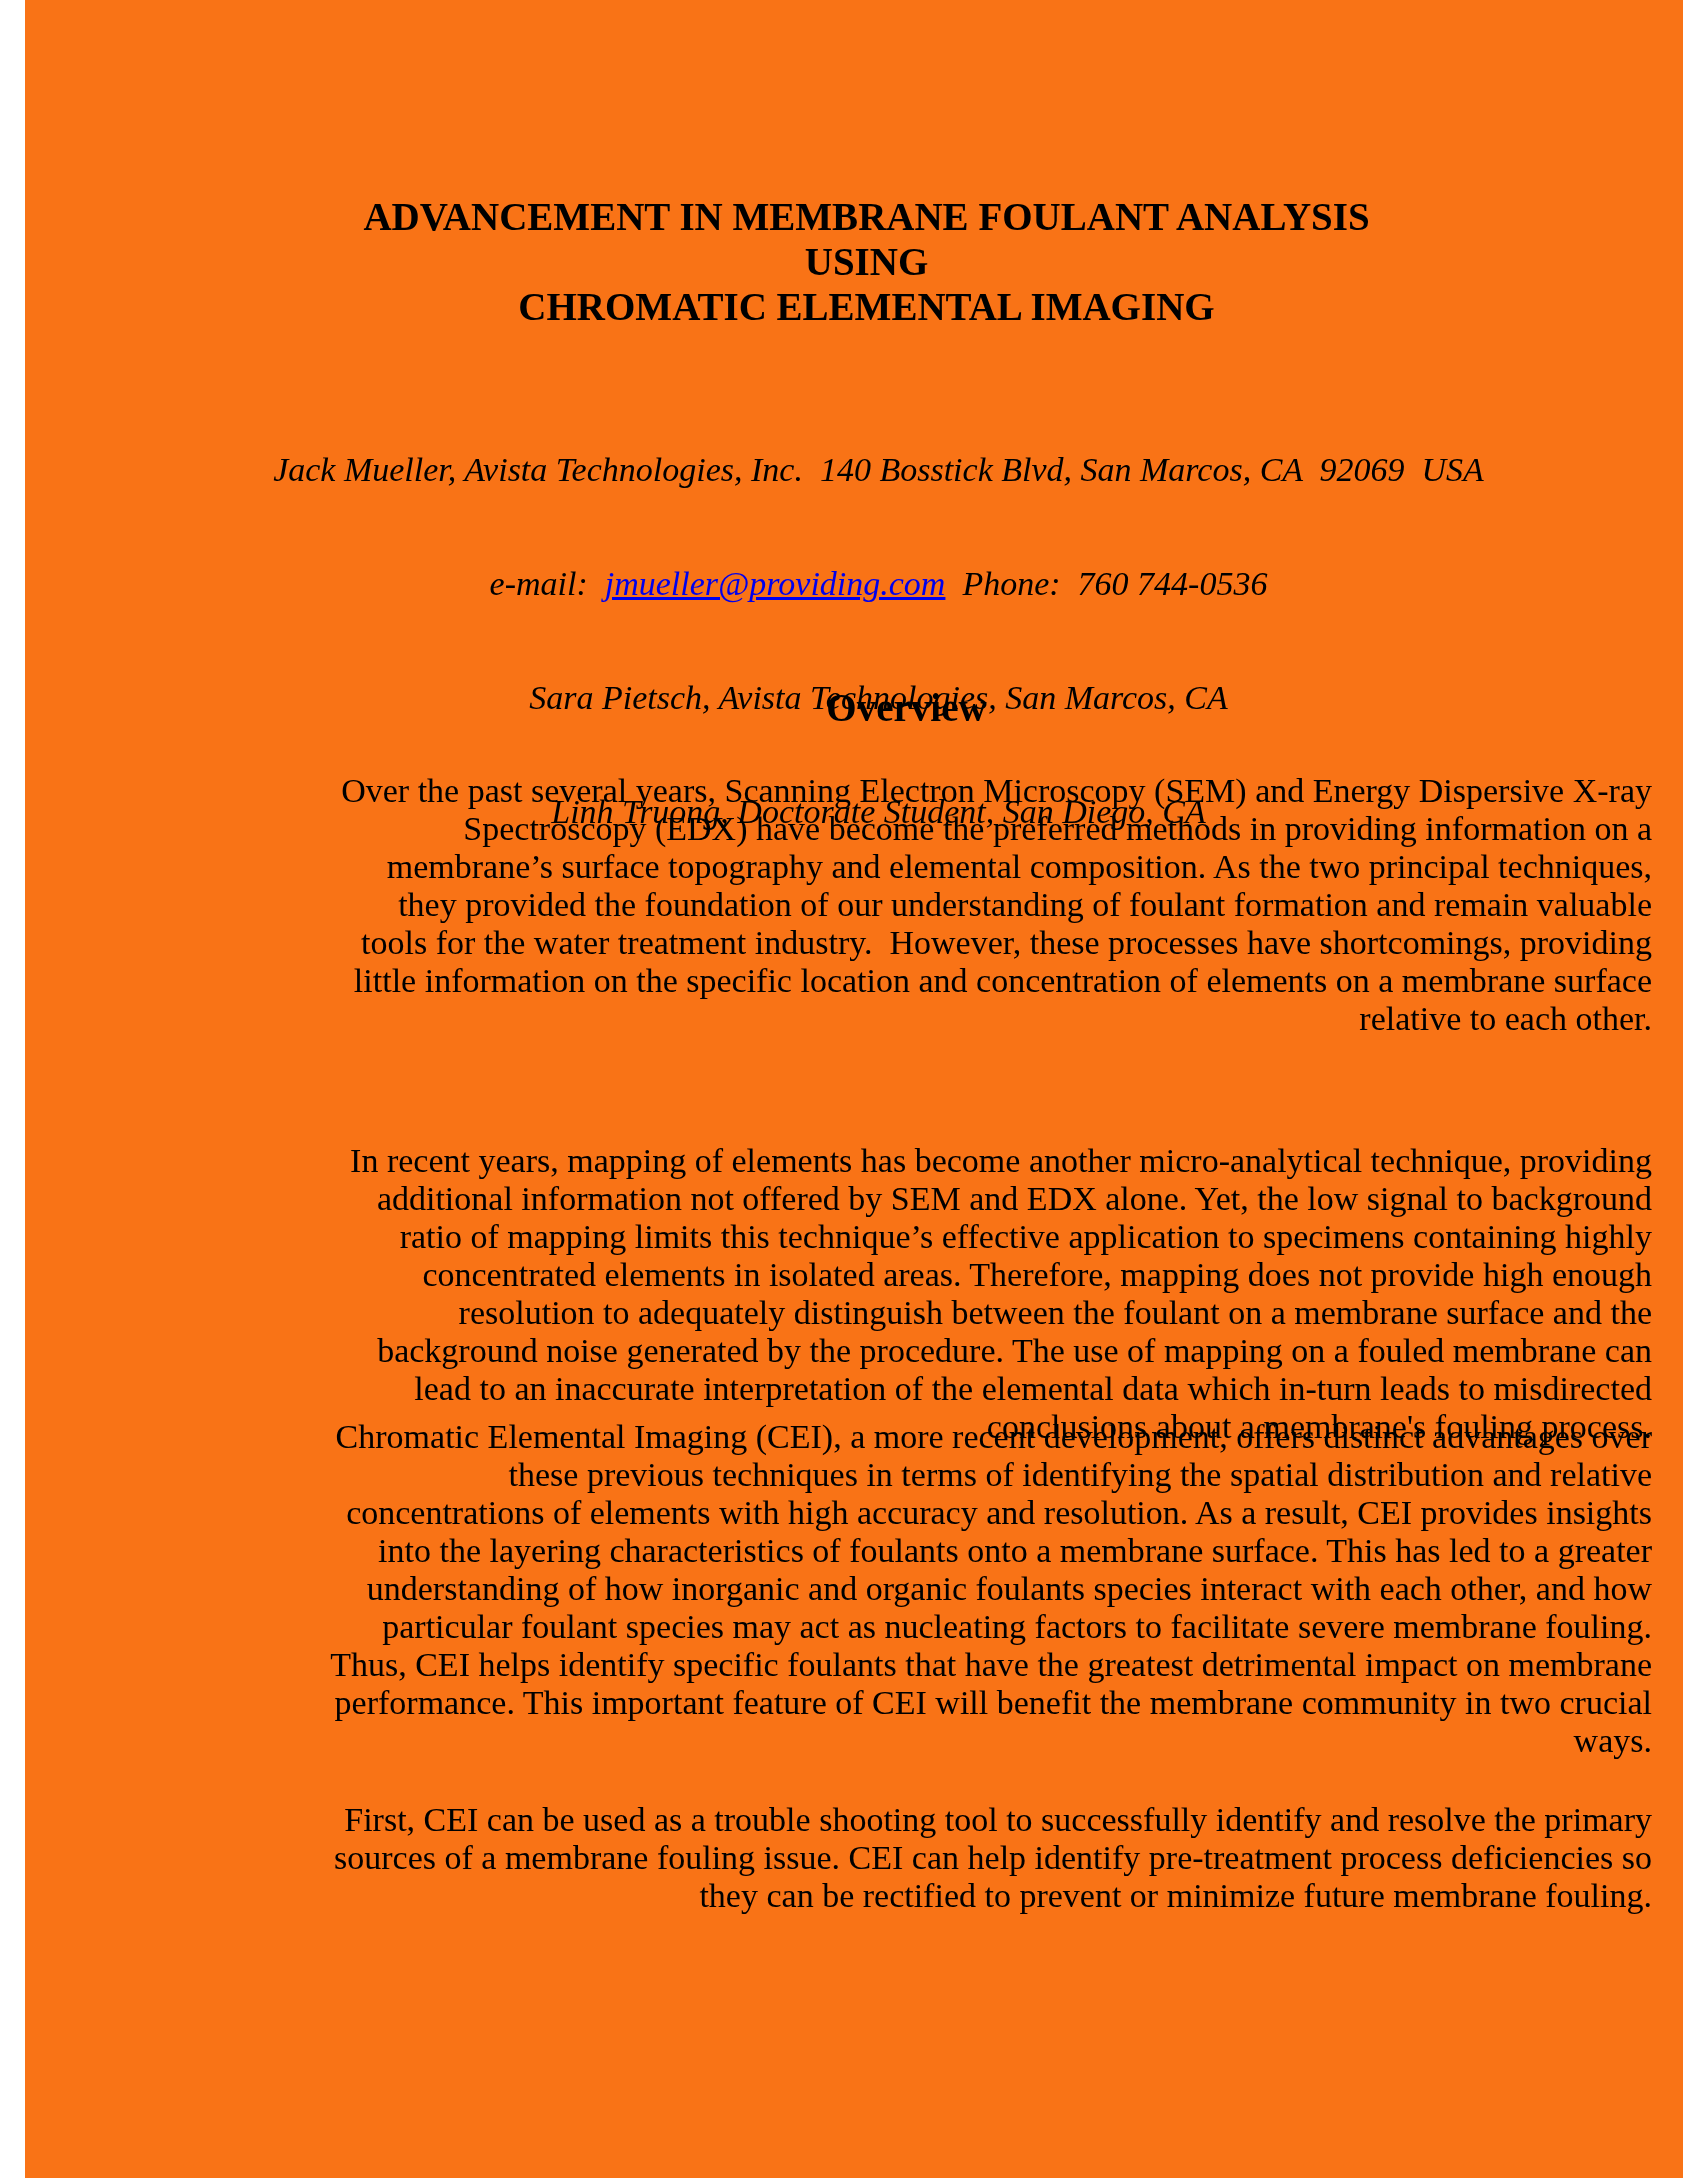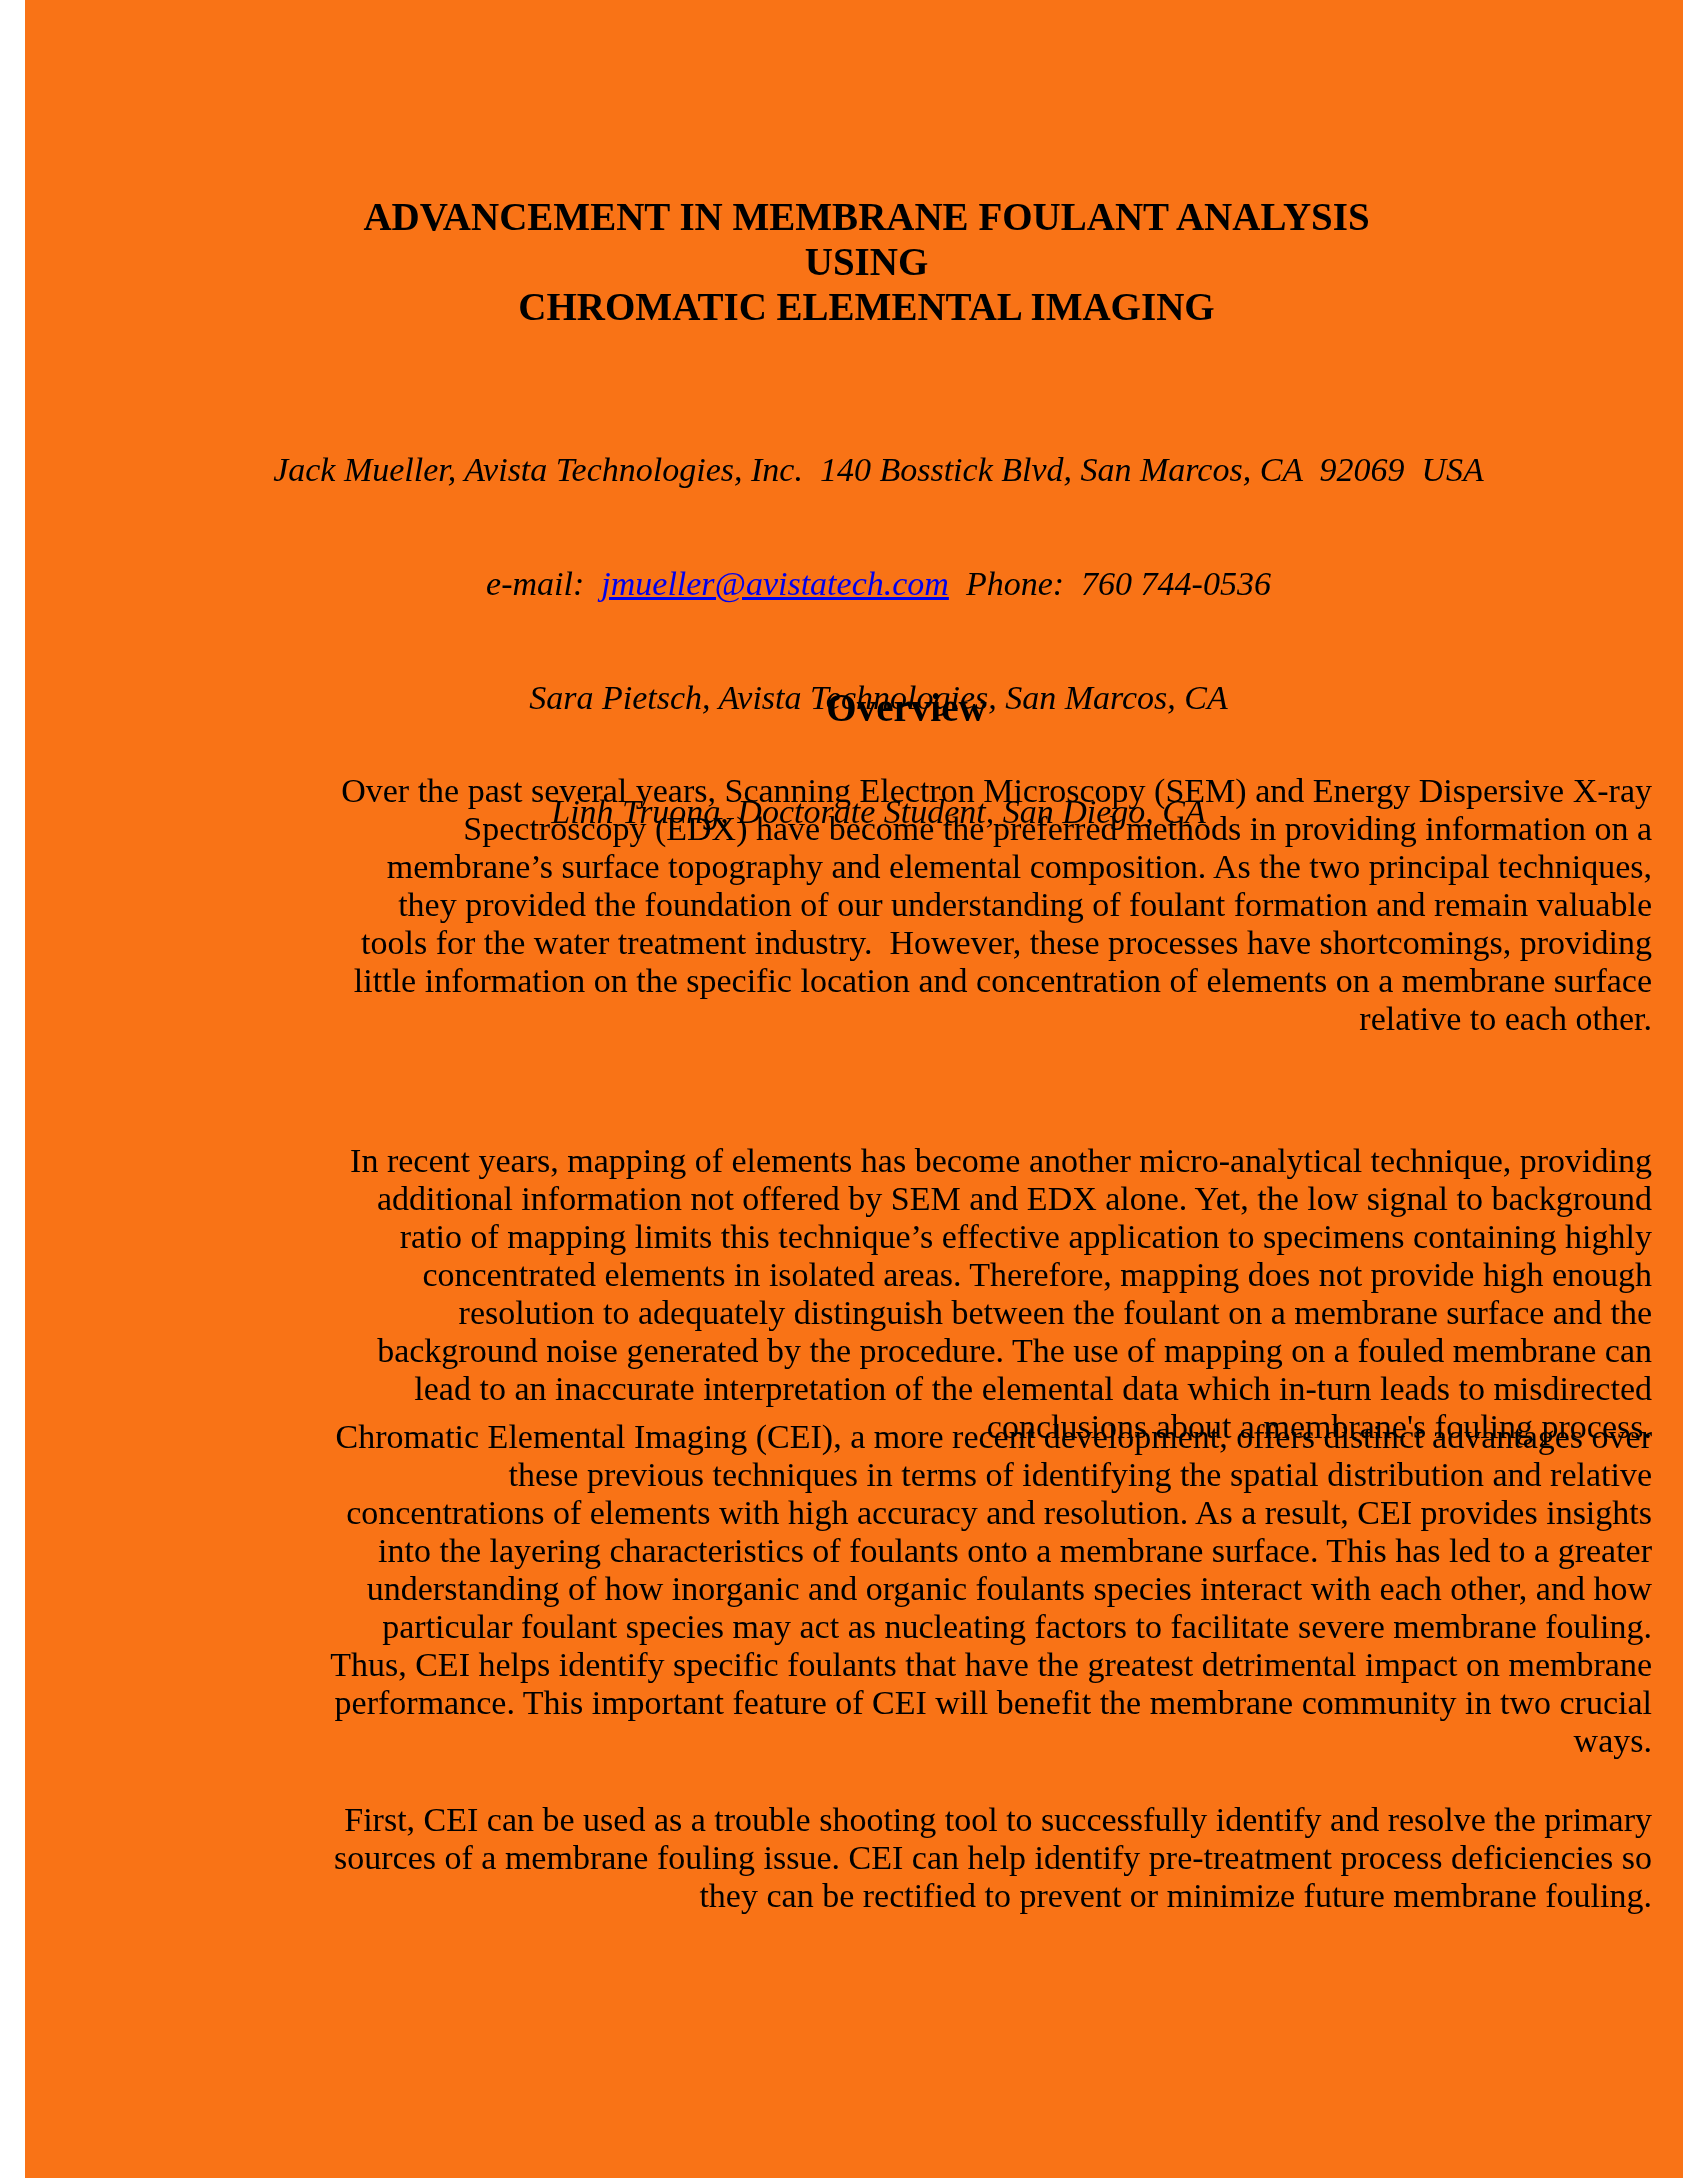--- a/index.html
+++ b/index.html
@@ -77,21 +77,21 @@
 <body>
 
 <div class="page">
 
   <div class="title">ADVANCEMENT IN MEMBRANE FOULANT ANALYSIS
 USING
 CHROMATIC ELEMENTAL IMAGING</div>
 
   <div class="byline">
     <div class="line">Jack Mueller, Avista Technologies, Inc.  140 Bosstick Blvd, San Marcos, CA  92069  USA</div>
-    <div class="line"><span>e-mail:  </span><a class="email-link">jmueller@avistatech.com</a><span>  Phone:  760 744-0536</span></div>
+    <div class="line"><span>e-mail:  </span><a class="email-link">jmueller@providing.com</a><span>  Phone:  760 744-0536</span></div>
     <div class="line">Sara Pietsch, Avista Technologies, San Marcos, CA</div>
     <div class="line">Linh Truong, Doctorate Student, San Diego, CA</div>
   </div>
 
   <h2 class="section-heading">Overview</h2>
 
   <div class="para" id="para-1">Over the past several years, Scanning Electron Microscopy (SEM) and Energy Dispersive X-ray
 Spectroscopy (EDX) have become the preferred methods in providing information on a
 membrane’s surface topography and elemental composition. As the two principal techniques,
 they provided the foundation of our understanding of foulant formation and remain valuable

